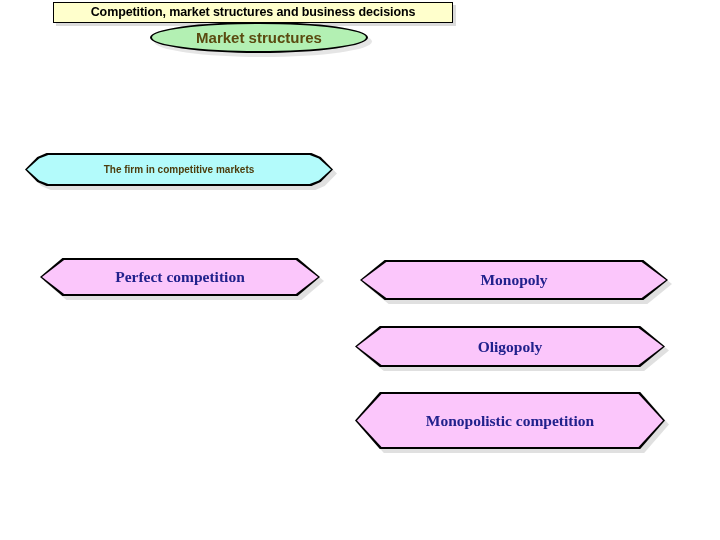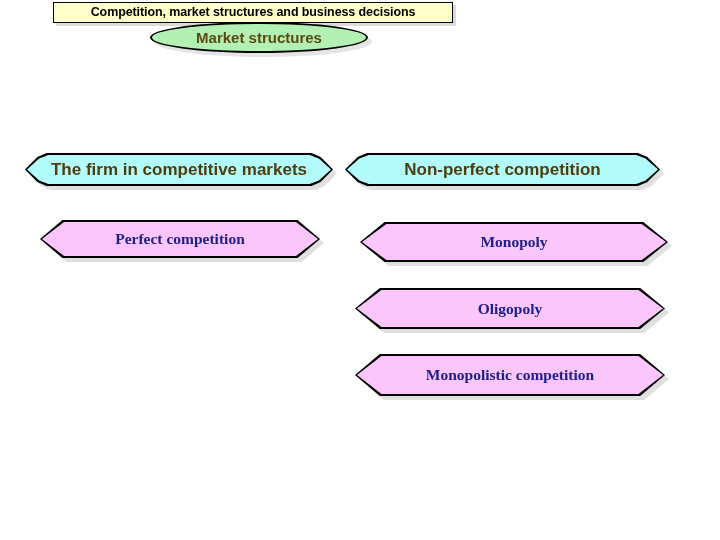--- a/index.html
+++ b/index.html
@@ -108,30 +108,31 @@
     top: 2px;
     right: 2px;
     bottom: 2px;
     background: #b3fbfb;
     clip-path: polygon(0% 50%, 4% 12%, 7% 0%, 93% 0%, 96% 12%, 100% 50%, 96% 88%, 93% 100%, 7% 100%, 4% 88%);
   }
   .flag .flag-text {
     position: relative;
     z-index: 2;
     font-family: "Liberation Sans", sans-serif;
-    font-size: 17px;
+    font-size: 10px;
     font-weight: bold;
     color: #4d3d0d;
     white-space: nowrap;
     line-height: 1;
   }
 
   
   .chev-wrap {
     position: absolute;
+    margin-top: 38px;
   }
   .chev-shadow {
     position: absolute;
     left: 4px;
     top: 4px;
     width: 100%;
     height: 100%;
     background: rgba(0,0,0,0.12);
     clip-path: polygon(0% 50%, 8% 0%, 92% 0%, 100% 50%, 92% 100%, 8% 100%);
   }
@@ -180,27 +181,20 @@
   </div>
 
   <div class="flag-wrap" style="left:25px; top:153px; width:308px; height:33px;">
     <div class="flag-shadow"></div>
     <div class="flag">
       <div class="flag-inner"></div>
       <span class="flag-text">The firm in competitive markets</span>
     </div>
   </div>
 
-  <div class="flag-wrap" style="left:345px; top:153px; width:315px; height:33px;">
-    <div class="flag-shadow"></div>
-    <div class="flag">
-      <div class="flag-inner"></div>
-      <span class="flag-text">Non-perfect competition</span>
-    </div>
-  </div>
 
   <div class="chev-wrap" style="left:40px; top:220px; width:280px; height:38px;">
     <div class="chev-shadow"></div>
     <div class="chev">
       <div class="chev-inner"></div>
       <span class="chev-text">Perfect competition</span>
     </div>
   </div>
 
   <div class="chev-wrap" style="left:355px; top:288px; width:310px; height:41px;">
@@ -212,21 +206,21 @@
   </div>
 
   <div class="chev-wrap" style="left:360px; top:222px; width:308px; height:40px;">
     <div class="chev-shadow"></div>
     <div class="chev">
       <div class="chev-inner"></div>
       <span class="chev-text">Monopoly</span>
     </div>
   </div>
 
-  <div class="chev-wrap" style="left:355px; top:354px; width:310px; height:42px;">
+  <div class="chev-wrap" style="left:355px; top:354px; width:310px; height:57px;">
     <div class="chev-shadow"></div>
     <div class="chev">
       <div class="chev-inner"></div>
       <span class="chev-text">Monopolistic competition</span>
     </div>
   </div>
 
 </div>
 
 </body></html>

